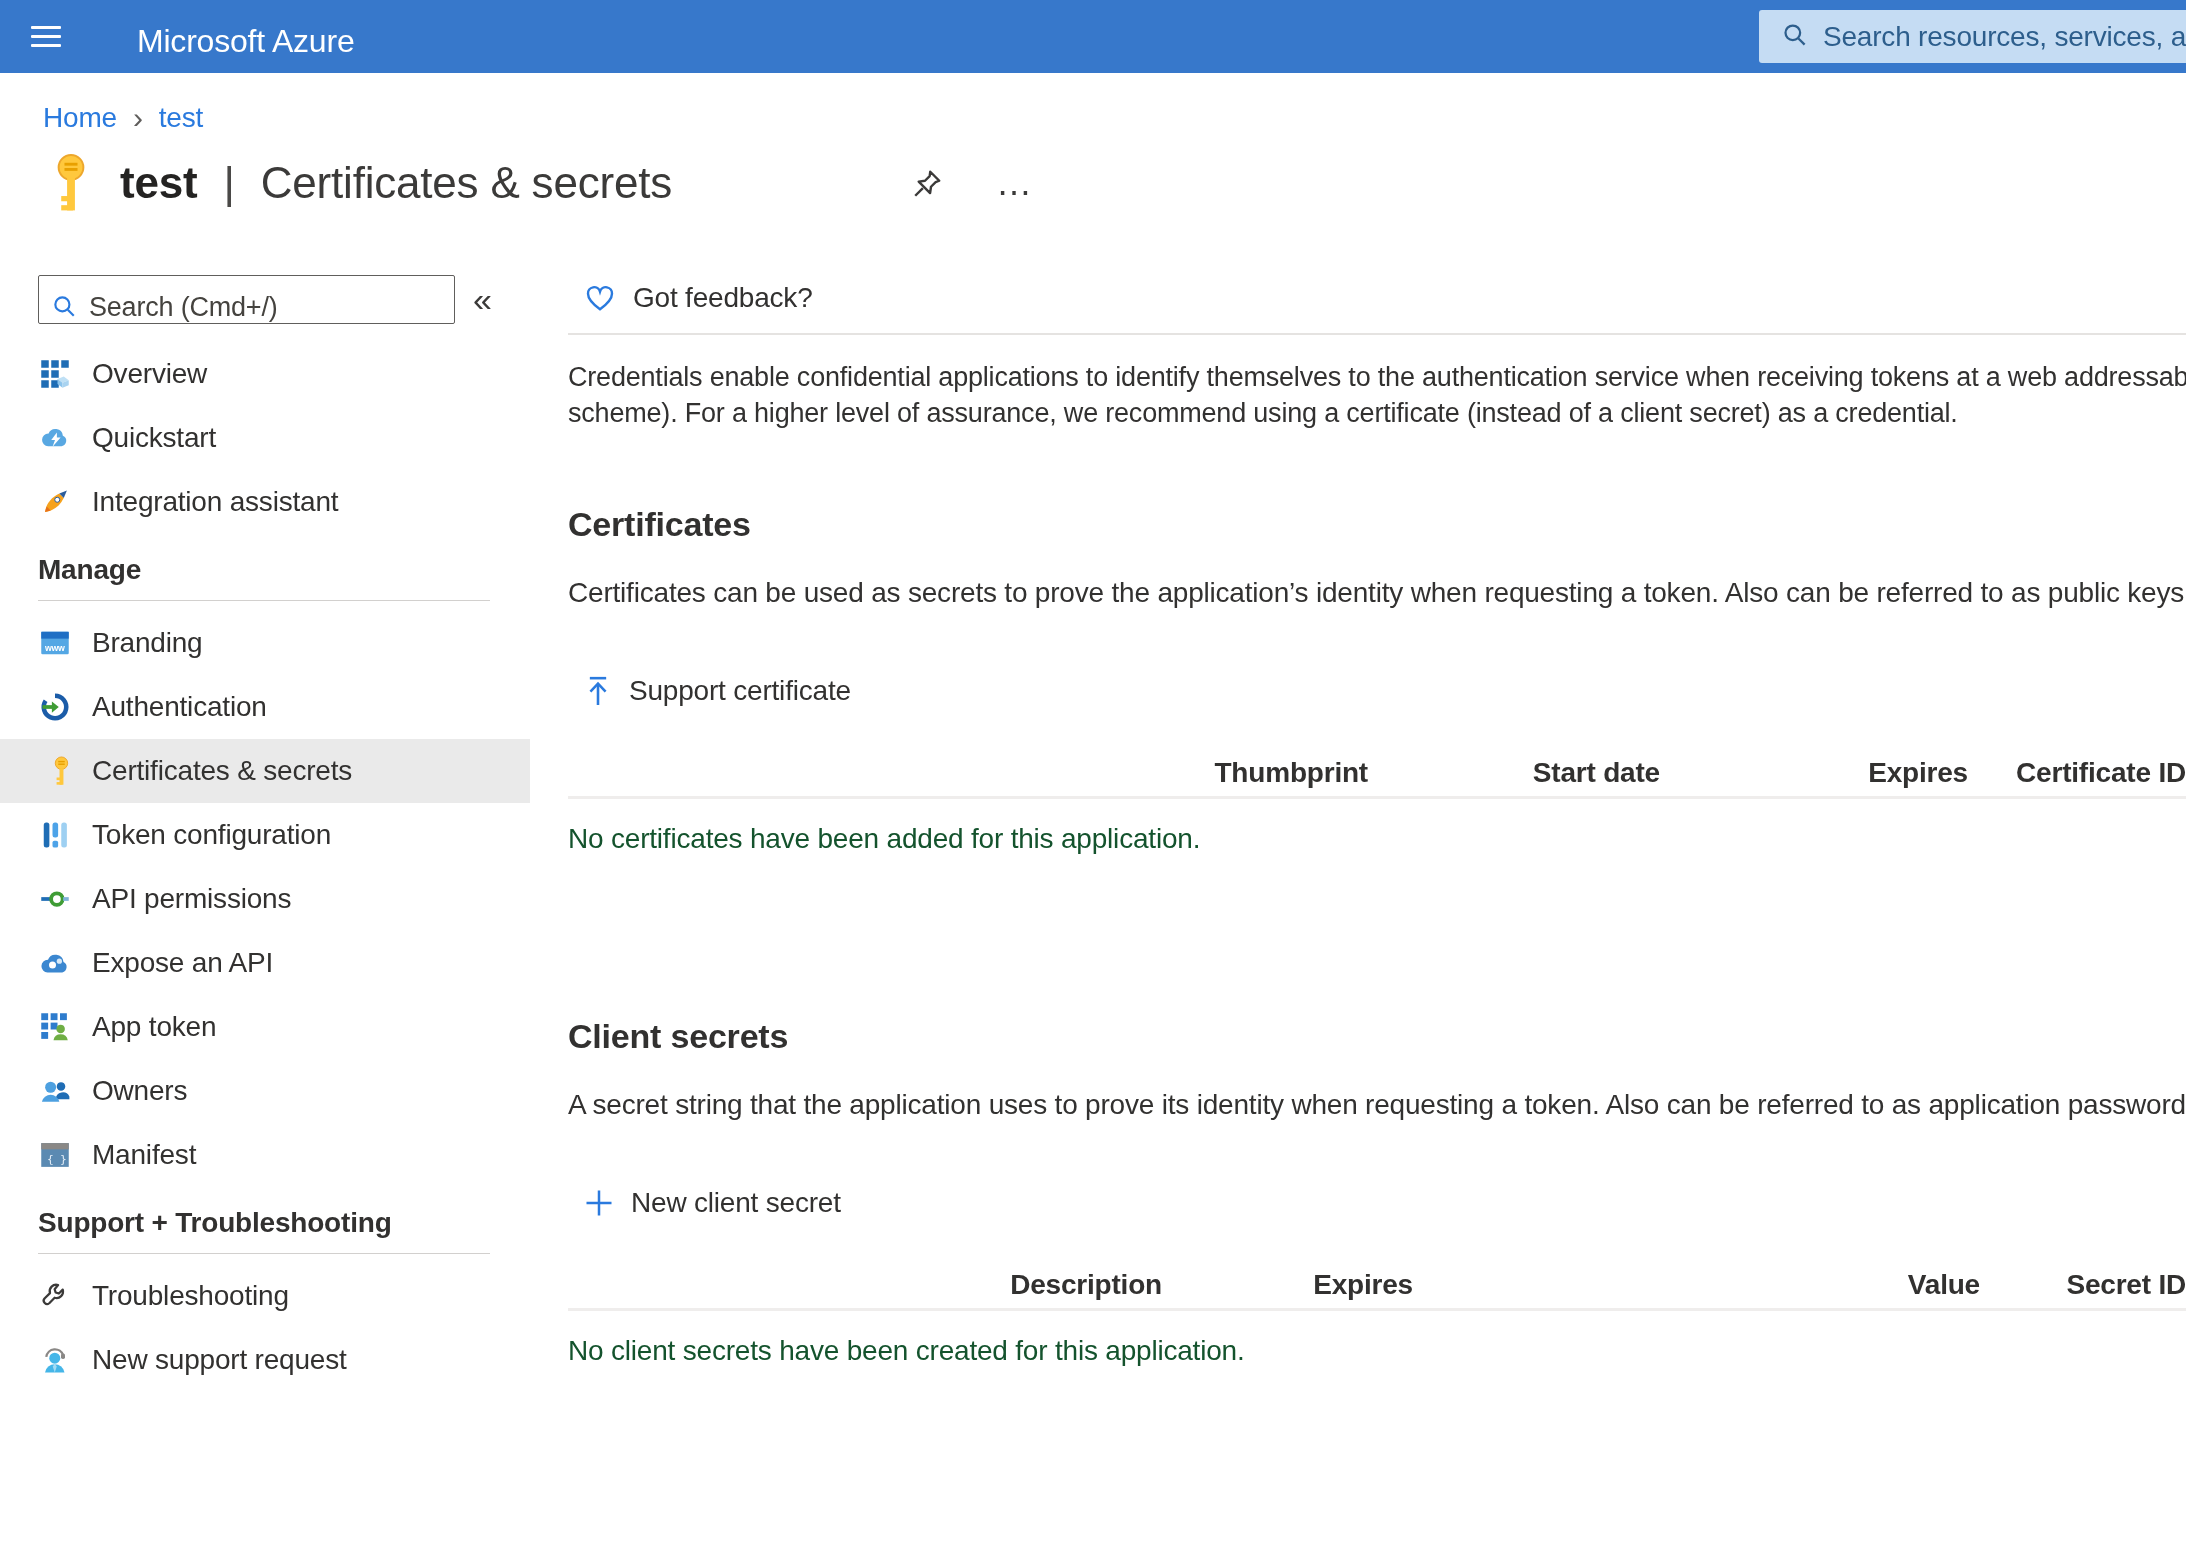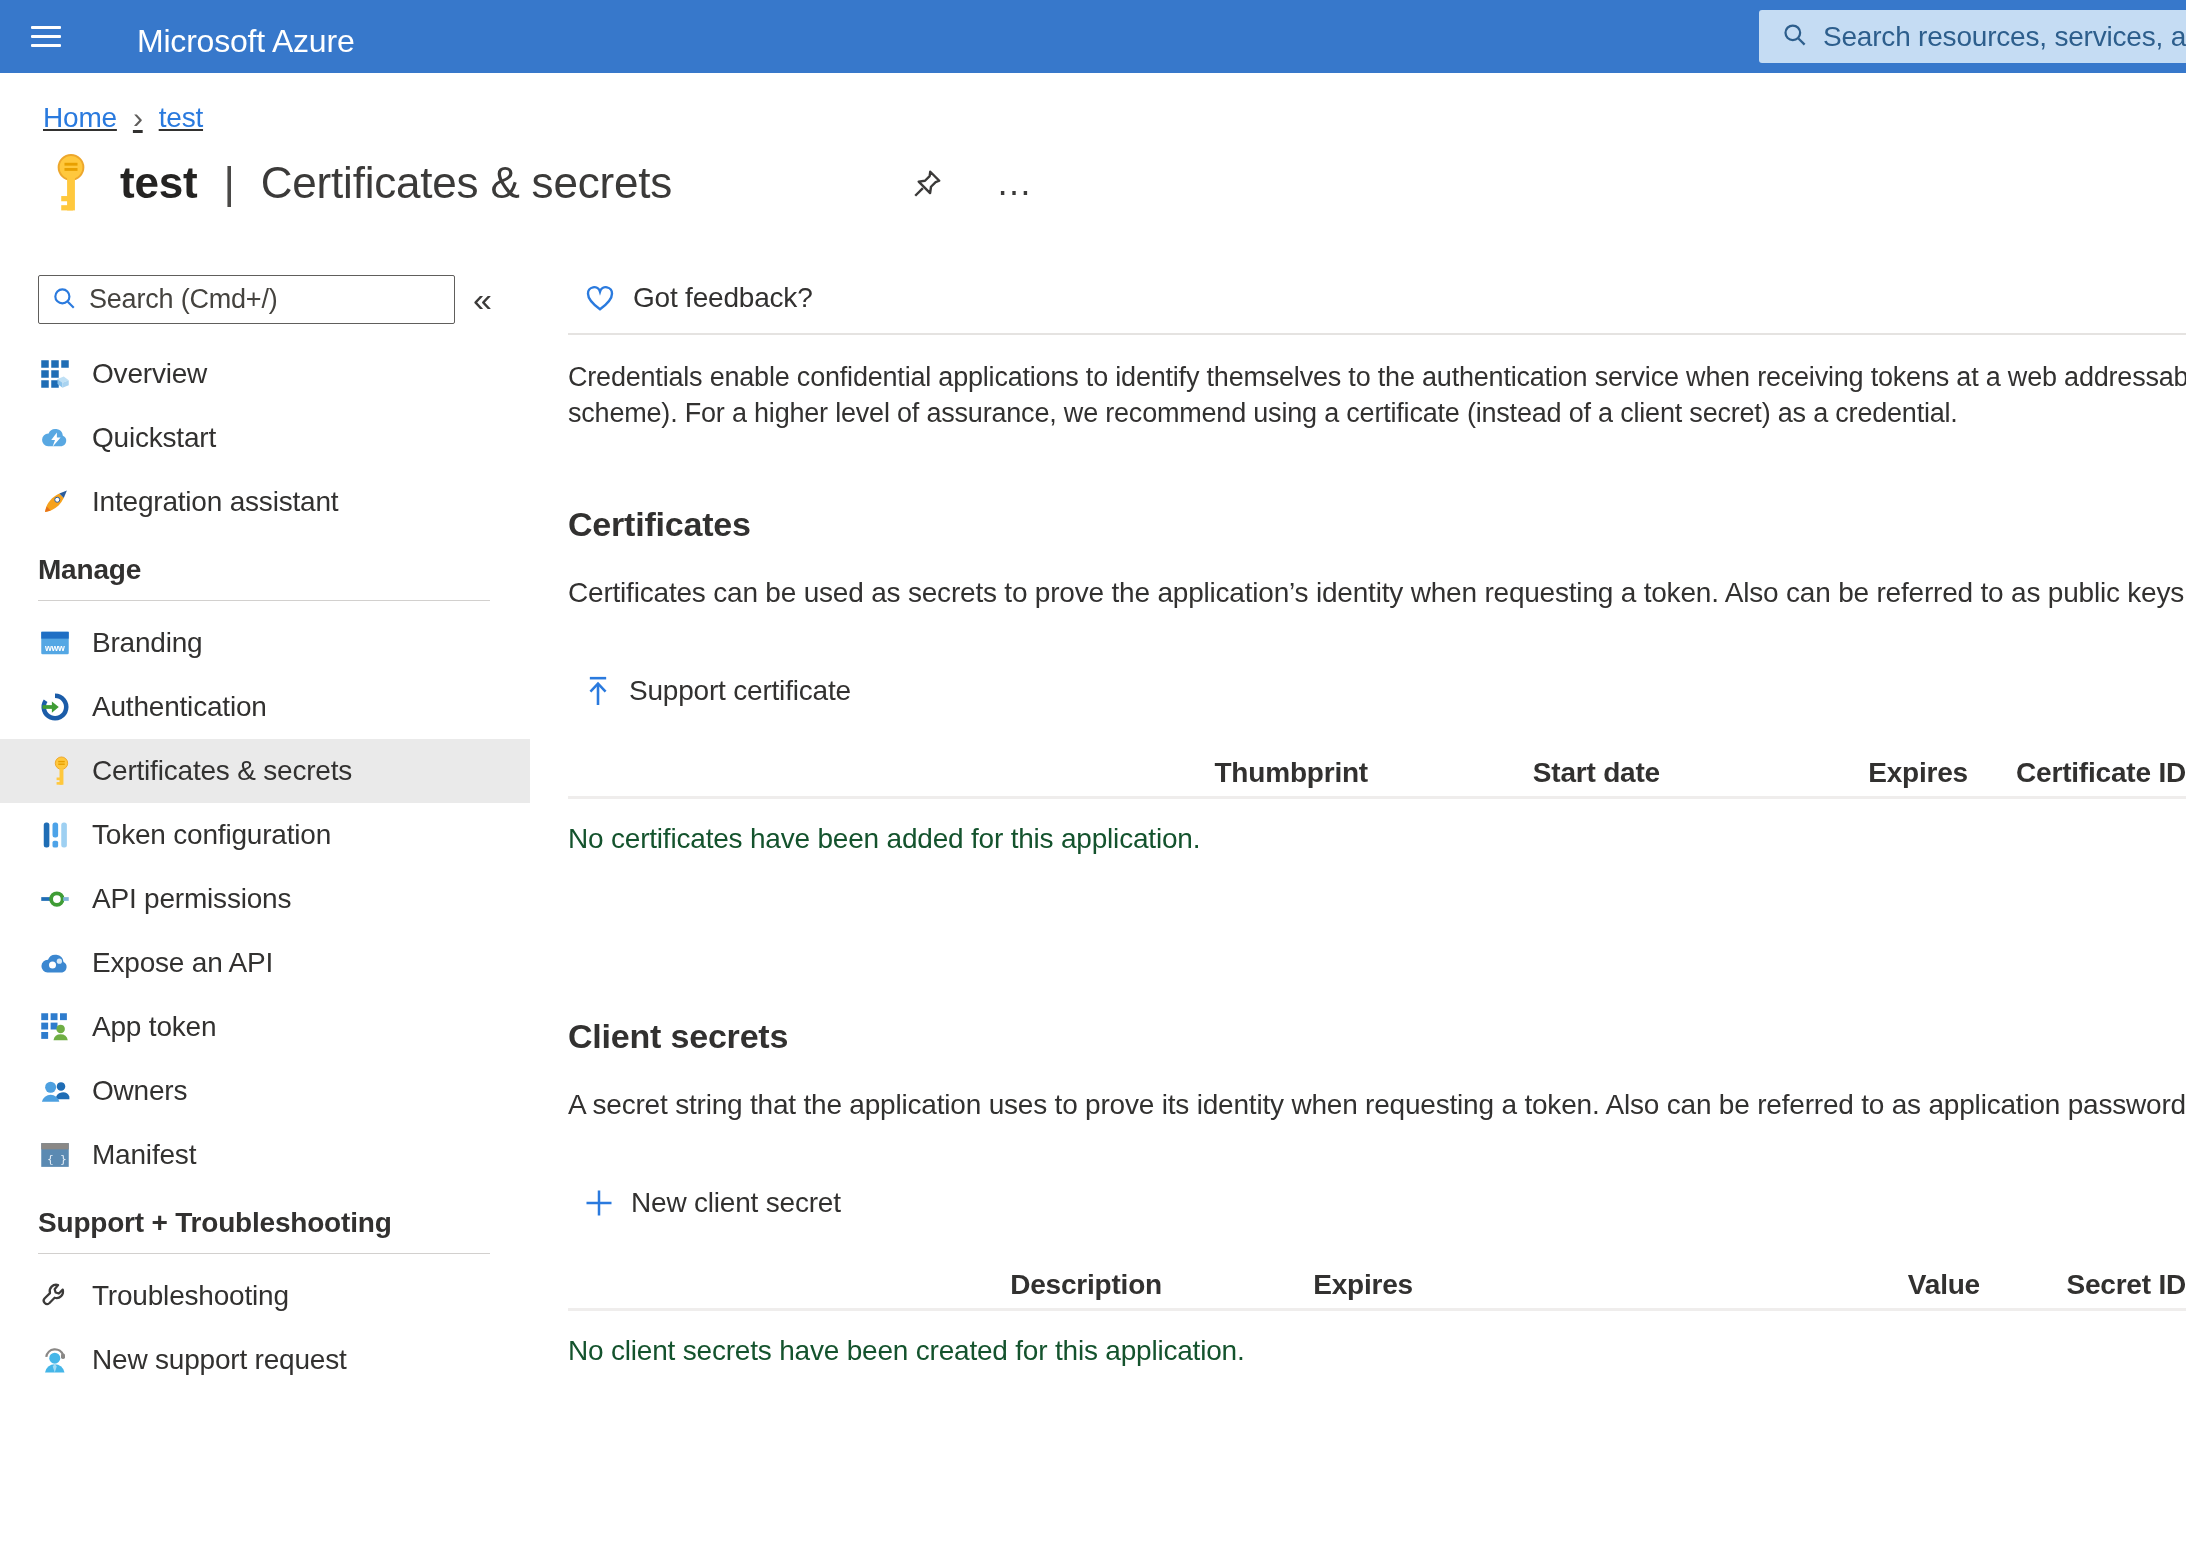--- a/index.html
+++ b/index.html
@@ -16,41 +16,41 @@
   .topbar-search { position:absolute; left:1759px; top:10px; width:520px; height:53px;
     background:#c5dcf3; border-radius:3px; display:flex; align-items:center;
     padding-left:22px; gap:15px; color:#2d5e8c; }
   .topbar-search svg { width:27px; height:27px; flex:none; }
   .topbar-search input { border:none; outline:none; background:transparent; flex:1;
     font:inherit; font-size:28px; color:#2d5e8c; letter-spacing:-0.2px; }
   .topbar-search input::placeholder { color:#2d5e8c; opacity:1; }
 
   
   .breadcrumb { margin:26px 0 0 43px; display:flex; align-items:center; gap:14px;
-    font-size:28px; height:38px;text-decoration:underline; }
+    font-size:28px; height:38px; }
   .breadcrumb a { color:#2a7ade; text-decoration:none; cursor:pointer; }
   .crumb-sep { color:#605e5c; font-size:30px; padding:0 2px; }
   .title-row { margin:14px 0 0 54px; display:flex; align-items:center; height:64px; }
   .title-key svg { width:34px; height:60px; display:block; }
   h1.page-title { margin-left:32px; font-size:44px; font-weight:400; color:#3b3a39;
     white-space:nowrap; }
   h1.page-title .t-name { font-weight:700; color:#242322; }
   h1.page-title .t-sep { font-weight:200; color:#4a4947; padding:0 14px; }
   .pin-btn { margin-left:238px; cursor:pointer; }
   .pin-btn svg { width:36px; height:36px; display:block; }
   .more-btn { margin-left:50px; font-size:36px; color:#3b3a39; cursor:pointer; line-height:20px; }
 
   
   .content { display:flex; align-items:stretch; height:1341px; }
 
   
   .sidebar { width:530px; flex:none; padding-top:60px; }
   .sidebar-search-row { display:flex; align-items:center; padding-left:38px; }
   .sidebar-search { width:417px; height:49px; border:1px solid #605e5c; border-radius:2px;
-    display:flex; align-items:center; padding:0 12px; gap:12px; background:#fff; }
+    display:flex; align-items:flex-end; padding:0 12px; gap:12px; background:#fff; }
   .sidebar-search svg { width:26px; height:26px; color:#2a7ade; flex:none; }
   .sidebar-search input { border:none; outline:none; flex:1; font:inherit; font-size:27px;
     color:#45433f; letter-spacing:-0.2px; min-width:0; }
   .sidebar-search input::placeholder { color:#45433f; opacity:1; }
   .collapse-btn { margin-left:18px; font-size:34px; color:#3b3a39; cursor:pointer; }
 
   .nav { margin-top:18px; }
   .nav-header { margin:14px 0 0 38px; height:44px; display:flex; align-items:center;
     font-size:28px; font-weight:700; color:#323130; }
   .nav-divider { margin:8px 40px 10px 38px; height:1px; background:#d2d0ce; }

